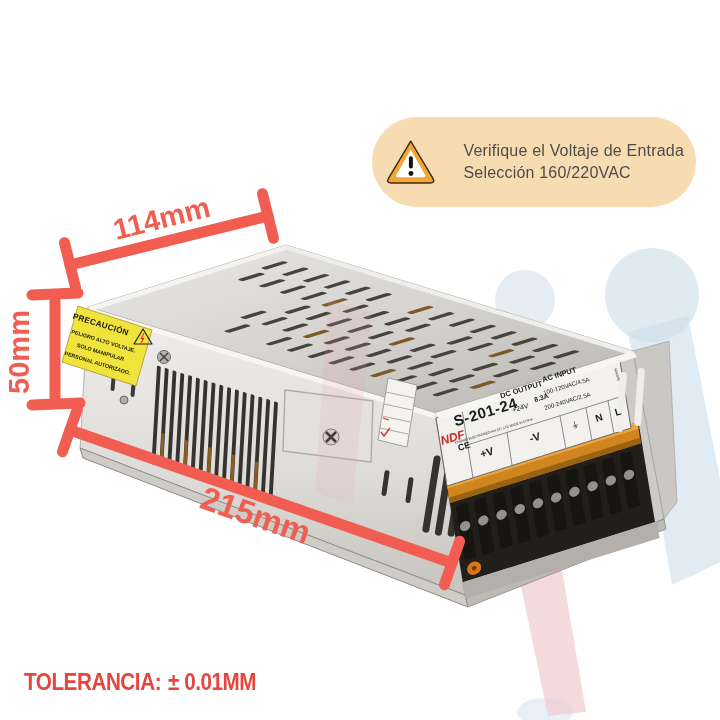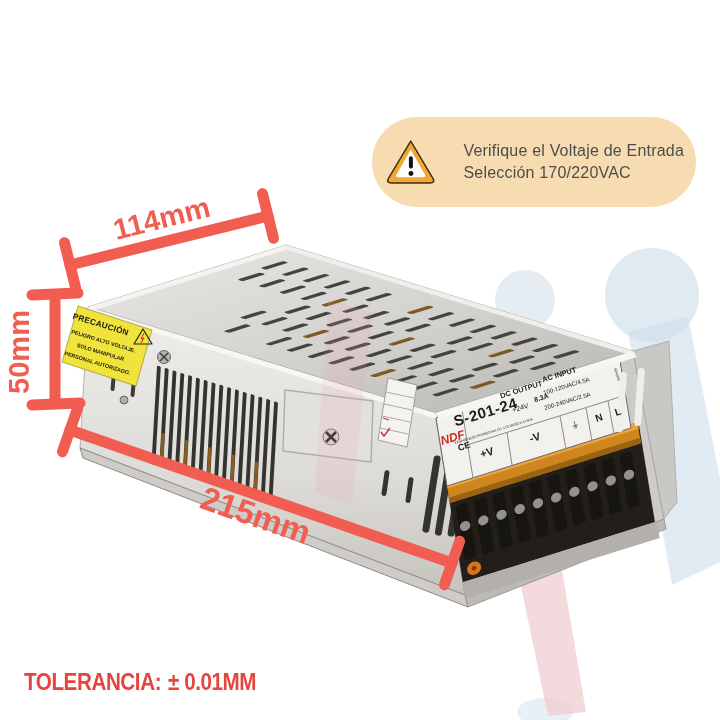--- a/index.html
+++ b/index.html
@@ -273,21 +273,21 @@
 
   <div class="pill">
     <svg width="74" height="68" viewBox="0 0 74 68">
       <path d="M37,5 L68,57 Q71,63 64,63 L10,63 Q3,63 6,57 Z" fill="#f2a636" stroke="#3f2d12" stroke-width="2" stroke-linejoin="round"></path>
       <path d="M37,17 L57,52 Q58.5,55 54,55 L20,55 Q15.5,55 17,52 Z" fill="#ffffff"></path>
       <rect x="34.5" y="26" width="5.5" height="17" rx="2.7" fill="#111"></rect>
       <circle cx="37.3" cy="50" r="3.4" fill="#111"></circle>
     </svg>
     <div class="pill-text">
       <div class="pill-line">Verifique el Voltaje de Entrada</div>
-      <div class="pill-line">Selección 170/220VAC</div>
+      <div class="pill-line">Selección 160/220VAC</div>
     </div>
   </div>
 
   <div class="tolerance">
     <span>TOLERANCIA:</span><span class="val">± 0.01MM</span>
   </div>
 
 </div>
 
 </body></html>

